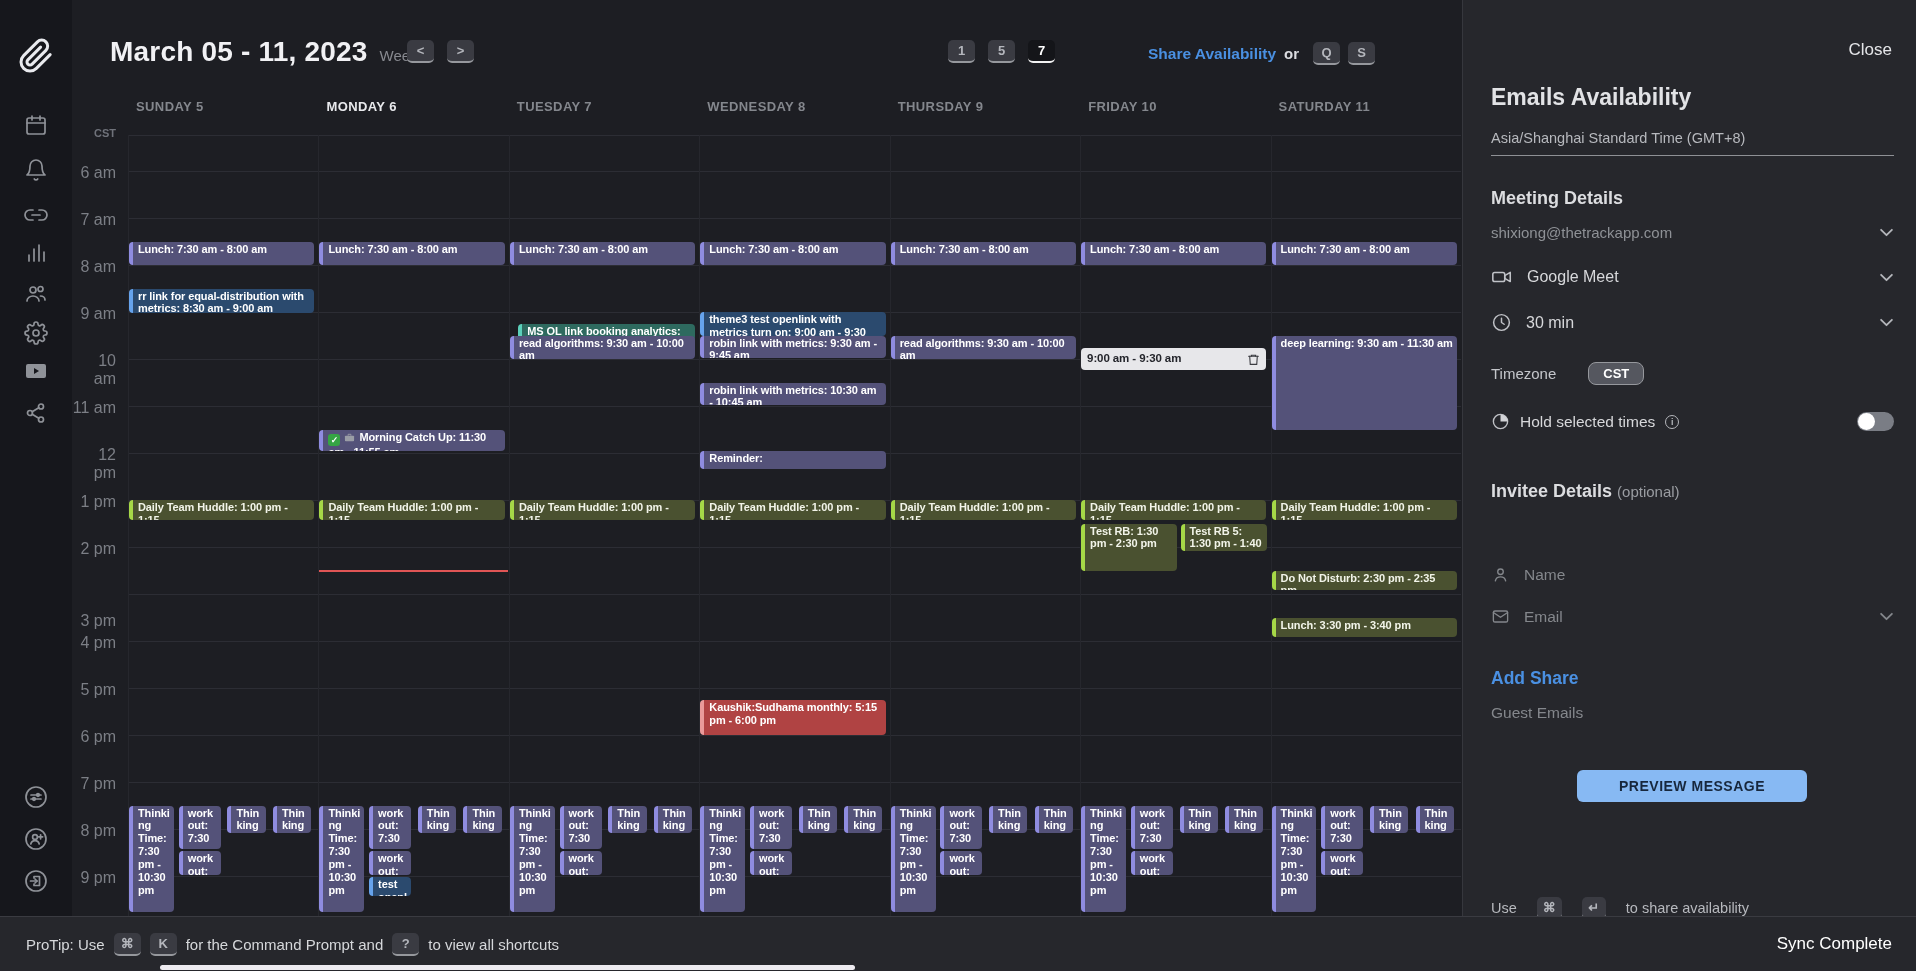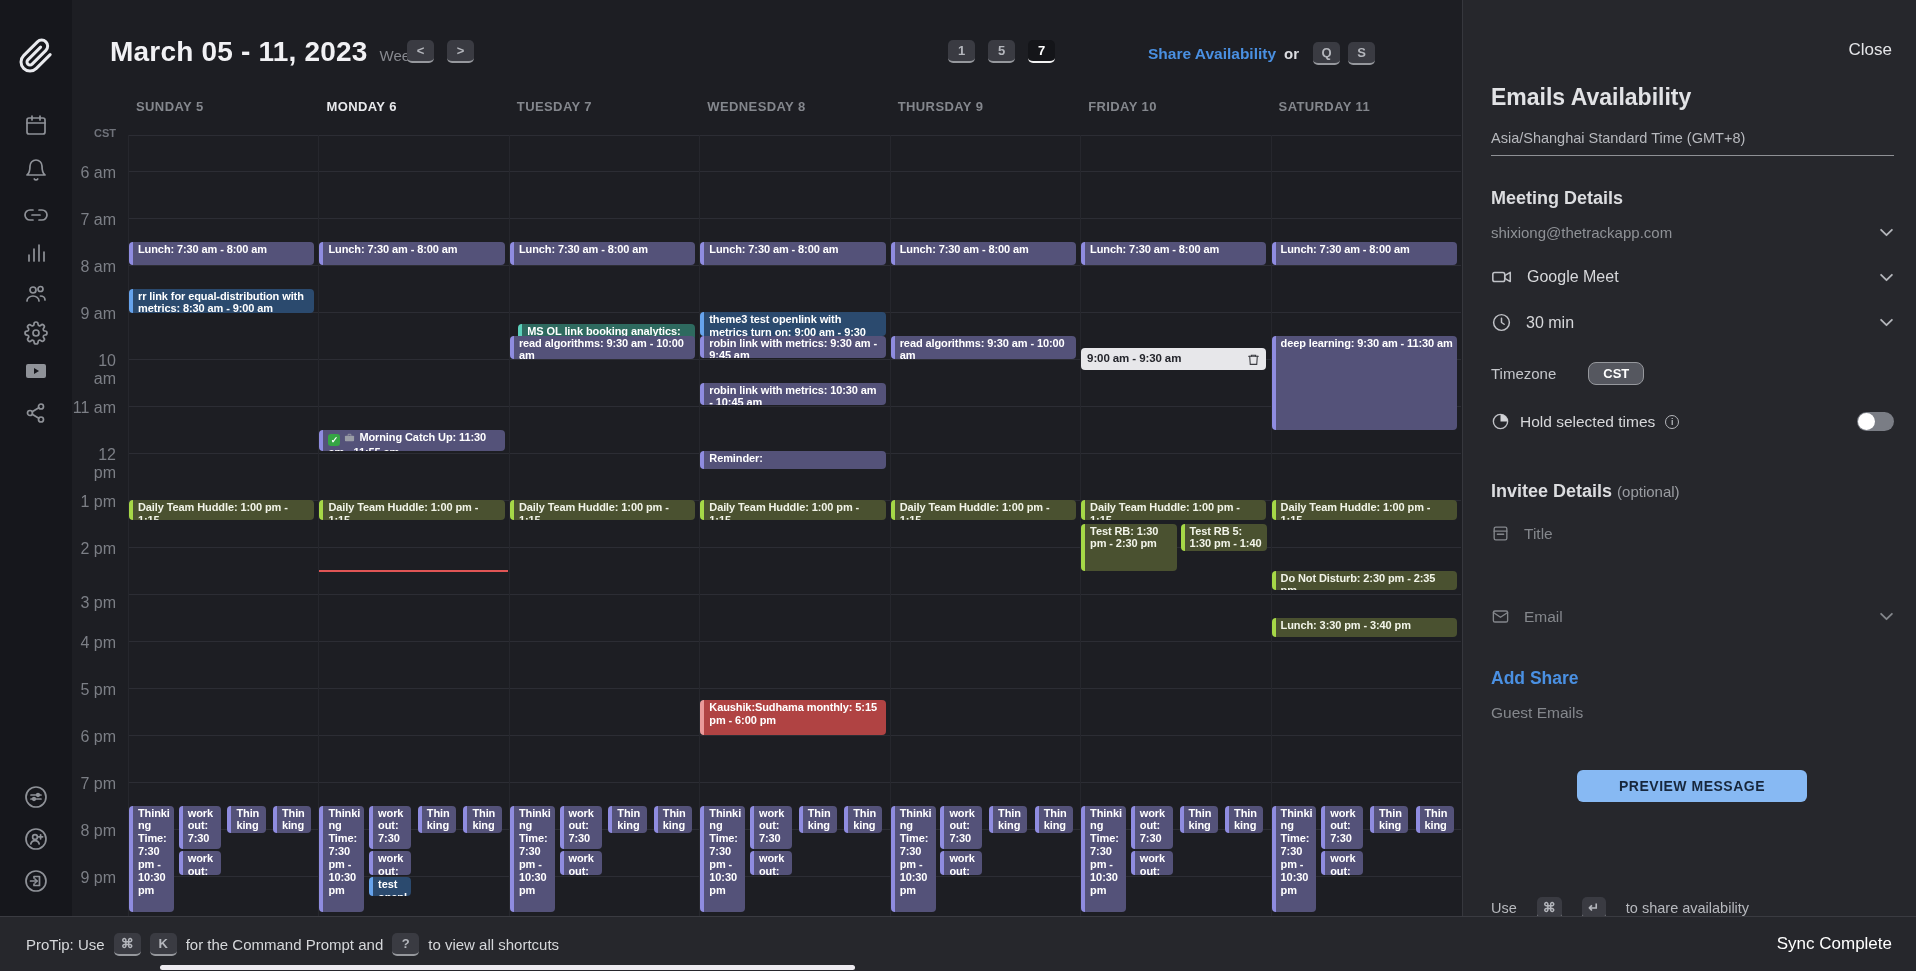--- a/index.html
+++ b/index.html
@@ -203,21 +203,21 @@
     <div id="hours">
         <div class="hourlbl" style="top: 164px;">6 am</div>
         <div class="hourlbl" style="top: 211px;">7 am</div>
         <div class="hourlbl" style="top: 258px;">8 am</div>
         <div class="hourlbl" style="top: 305px;">9 am</div>
         <div class="hourlbl" style="top: 352px;">10 am</div>
         <div class="hourlbl" style="top: 399px;">11 am</div>
         <div class="hourlbl" style="top: 446px;">12 pm</div>
         <div class="hourlbl" style="top: 493px;">1 pm</div>
         <div class="hourlbl" style="top: 540px;">2 pm</div>
-        <div class="hourlbl" style="top: 594px;">3 pm</div>
+        <div class="hourlbl" style="top: 612px;">3 pm</div>
         <div class="hourlbl" style="top: 634px;">4 pm</div>
         <div class="hourlbl" style="top: 681px;">5 pm</div>
         <div class="hourlbl" style="top: 728px;">6 pm</div>
         <div class="hourlbl" style="top: 775px;">7 pm</div>
         <div class="hourlbl" style="top: 822px;">8 pm</div>
         <div class="hourlbl" style="top: 869px;">9 pm</div>
       </div>
     <div id="grid">
         <span class="dayh" style="left: 8px;">SUNDAY 5</span>
         <span class="dayh active" style="left: 198.429px;">MONDAY 6</span>
@@ -387,27 +387,26 @@
       <span class="toggle">
           <span class="knob"></span>
         </span>
     </div>
 
     <h3 style="top:481px">
       <span>Invitee Details</span>
       <span class="opt">(optional)</span>
     </h3>
 
-    <div class="prow field" style="top:524px">
+    <div class="prow field" style="top:565px">
       <svg width="19" height="19" viewBox="0 0 24 24">
-          <rect x="4" y="4" width="16" height="16" rx="2"></rect>
-          <line x1="4" y1="9" x2="20" y2="9"></line>
-          <line x1="8" y1="13" x2="16" y2="13"></line>
-        </svg>
-      <span class="fieldtext">Title</span>
+          <circle cx="12" cy="8.5" r="3.5"></circle>
+          <path d="M5.5 20c.7-3.2 3.4-5 6.5-5s5.8 1.8 6.5 5"></path>
+        </svg>
+      <span class="fieldtext">Name</span>
     </div>
     <div class="prow field" style="top:607px">
       <svg width="19" height="19" viewBox="0 0 24 24">
           <rect x="3" y="5" width="18" height="14" rx="2"></rect>
           <path d="M3 7l9 6 9-6"></path>
         </svg>
       <span class="fieldtext">Email</span>
       <span class="chev">
           <svg width="15" height="9" viewBox="0 0 16 10" fill="none">
             <polyline points="2,2 8,8 14,2"></polyline>

